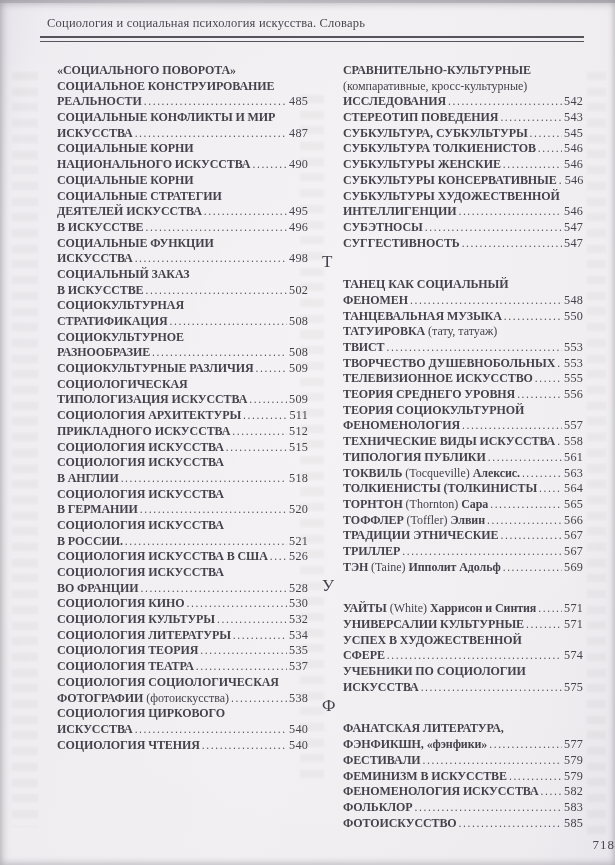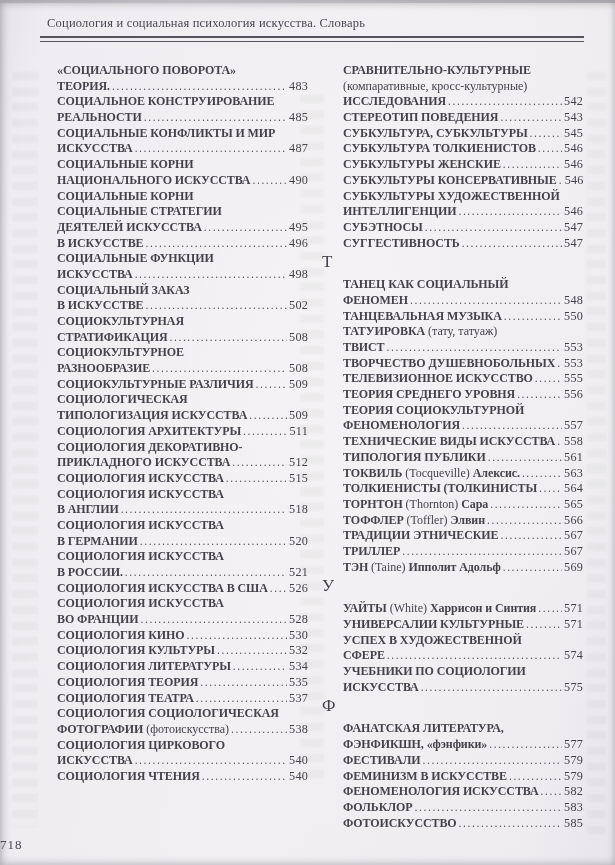--- a/index.html
+++ b/index.html
@@ -71,21 +71,21 @@
     letter-spacing: 0.2px;
     color: #45414b;
   }
   .section-letter {
     font-size: 17px; line-height: 16px;
     margin: 3px 0 7px 0;
     color: #45414b;
   }
   .folio {
     position: absolute; bottom: 12px; left: 0; width: 100%;
-    text-align: left;
+    text-align: right;
     font-size: 13px; letter-spacing: 1px;
     color: #4b4751;
   }
   
   .ghost {
     position: absolute; pointer-events: none;
     filter: blur(1.3px); opacity: 0.5;
     background: repeating-linear-gradient(180deg,
       rgba(133,143,130,0.14) 0 8px, rgba(0,0,0,0) 8px 15.7px);
   }
@@ -100,25 +100,20 @@
   <div class="scan-edge-top"></div>
 
   <div class="running-header">Социология и социальная психология искусства. Словарь</div>
 
   <div class="double-rule"></div>
 
   <div class="columns">
     <div class="col col-left" id="col-left">
         <div class="entry">
           <div class="entry-line"><span class="line-text"><span class="b">«СОЦИАЛЬНОГО ПОВОРОТА»</span></span></div>
-          <div class="entry-line last">
-            <span class="line-text"><span class="b">ТЕОРИЯ.</span></span>
-            <span class="dots"></span>
-            <span class="page-num">483</span>
-          </div>
         </div>
         <div class="entry">
           <div class="entry-line"><span class="line-text"><span class="b">СОЦИАЛЬНОЕ КОНСТРУИРОВАНИЕ</span></span></div>
           <div class="entry-line last">
             <span class="line-text"><span class="b">РЕАЛЬНОСТИ</span></span>
             <span class="dots"></span>
             <span class="page-num">485</span>
           </div>
         </div>
         <div class="entry">
@@ -203,21 +198,20 @@
           </div>
         </div>
         <div class="entry">
           <div class="entry-line last">
             <span class="line-text"><span class="b">СОЦИОЛОГИЯ АРХИТЕКТУРЫ</span></span>
             <span class="dots"></span>
             <span class="page-num">511</span>
           </div>
         </div>
         <div class="entry">
-          <div class="entry-line"><span class="line-text"><span class="b">СОЦИОЛОГИЯ ДЕКОРАТИВНО-</span></span></div>
           <div class="entry-line last">
             <span class="line-text"><span class="b">ПРИКЛАДНОГО ИСКУССТВА</span></span>
             <span class="dots"></span>
             <span class="page-num">512</span>
           </div>
         </div>
         <div class="entry">
           <div class="entry-line last">
             <span class="line-text"><span class="b">СОЦИОЛОГИЯ ИСКУССТВА</span></span>
             <span class="dots"></span>

